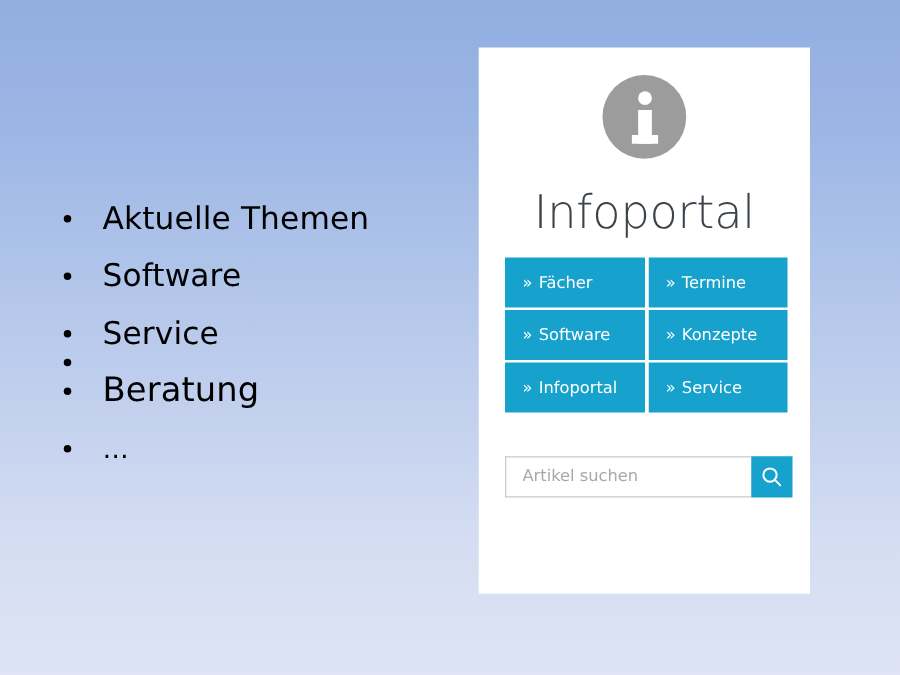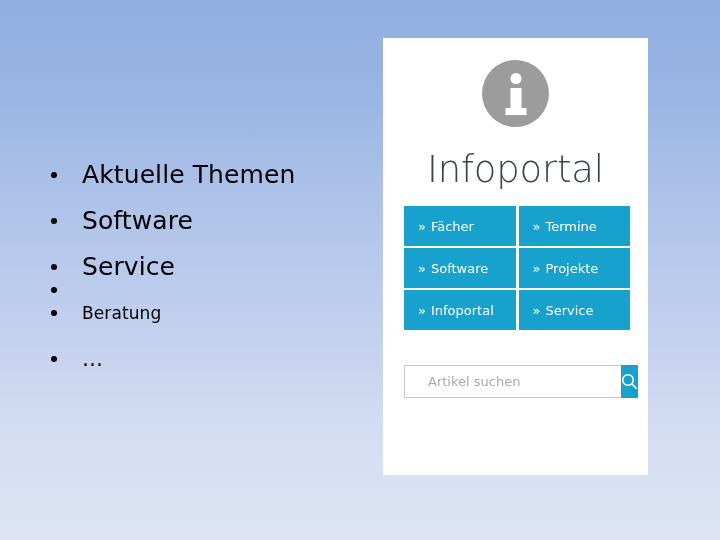--- a/index.html
+++ b/index.html
@@ -49,21 +49,21 @@
     position: absolute;
     left: 11px;
     top: 50%;
     transform: translateY(-50%);
     width: 6px;
     height: 6px;
     border-radius: 50%;
     background: #000000;
   }
   #bullet-list li.big       { font-size: 25px; line-height: 46px; }
-  #bullet-list li.medium    { font-size: 17px; line-height: 46px; }
+  #bullet-list li.medium    { font-size: 27px; line-height: 46px; }
   #bullet-list li.small     { font-size: 21px; line-height: 46px; }
 
   
   #portal-card {
     position: absolute;
     left: 383px;
     top: 38px;
     width: 265px;
     height: 437px;
     background: #FFFFFF;
@@ -168,21 +168,21 @@
   #search-input {
     flex: 1 1 auto;
     height: 33px;
     box-sizing: border-box;
     border: 1px solid #C9C9C9;
     border-right: none;
     background: #FFFFFF;
     font-family: "DejaVu Sans", sans-serif;
     font-size: 13px;
     color: #3C4349;
-    padding: 0 23px;
+    padding: 0 13px;
     outline: none;
   }
   #search-input::placeholder {
     color: #A9A9A9;
     opacity: 1;
   }
   #search-button {
     width: 36px;
     height: 33px;
     background: #16A2CD;
@@ -229,21 +229,21 @@
         <div class="tile">
           <span class="chev">»</span>
           <span>Termine</span>
         </div>
         <div class="tile">
           <span class="chev">»</span>
           <span>Software</span>
         </div>
         <div class="tile">
           <span class="chev">»</span>
-          <span>Projekte</span>
+          <span>Konzepte</span>
         </div>
         <div class="tile">
           <span class="chev">»</span>
           <span>Infoportal</span>
         </div>
         <div class="tile">
           <span class="chev">»</span>
           <span>Service</span>
         </div>
       </div>

